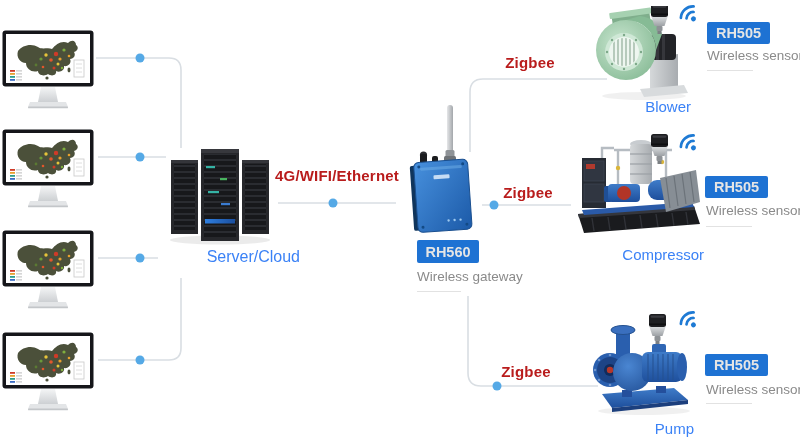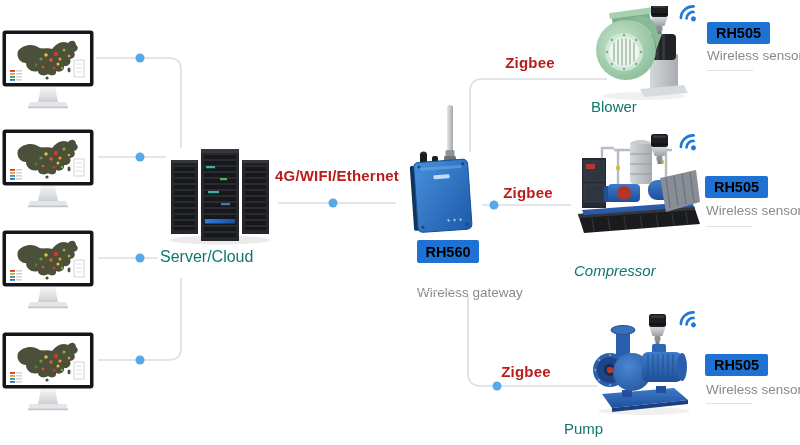--- a/index.html
+++ b/index.html
@@ -7,24 +7,24 @@
     position:relative;width:800px;height:445px;overflow:hidden;background:#ffffff;
     font-family:"Liberation Sans", sans-serif;
   }
   svg.overlay{position:absolute;left:0;top:0;width:800px;height:445px;z-index:1;}
   svg.art{position:absolute;z-index:2;}
   .txt{position:absolute;z-index:3;white-space:nowrap;}
   .link-label{
     color:#b91c1c;font-weight:bold;font-size:15px;text-align:center;
     letter-spacing:.2px;
   }
-  .device-label{color:#0f766e;font-size:15px;text-align:left;}
+  .device-label{color:#3b82f6;font-size:15px;text-align:right;}
   .sub-label{color:#8a8a8a;font-size:13.5px;}
   .badge{
-    position:absolute;z-index:3;background:#1e72d3;color:#000000;font-weight:bold;
+    position:absolute;z-index:3;background:#1e72d3;color:#e5e5e5;font-weight:bold;
     font-size:14.5px;text-align:center;border-radius:2px;
     display:flex;align-items:center;justify-content:center;
   }
   .underline{position:absolute;z-index:3;height:1px;background:#e2e2e2;}
   .defs-holder{position:absolute;width:0;height:0;}
 </style>
 </head>
 <body>
 
 <div class="stage">
@@ -331,21 +331,21 @@
       <use href="#server-art"></use>
     </svg>
   <div class="txt device-label" style="left:160px;top:248px;width:140px;font-size:16px;">Server/Cloud</div>
 
   <div class="txt link-label" style="left:257px;top:167px;width:160px;">4G/WIFI/Ethernet</div>
 
   <svg class="art" style="left:400px;top:103px" width="80" height="135" viewBox="0 0 80 135">
       <use href="#gateway-art"></use>
     </svg>
   <div class="badge" style="left:417px;top:240px;width:62px;height:23px;">RH560</div>
-  <div class="txt sub-label" style="left:417px;top:269px;margin-top:16px;">Wireless gateway</div>
+  <div class="txt sub-label" style="left:417px;top:269px;">Wireless gateway</div>
   <div class="underline" style="left:417px;top:291px;width:44px;"></div>
 
   <div class="txt link-label" style="left:480px;top:54px;width:100px;">Zigbee</div>
   <div class="txt link-label" style="left:478px;top:184px;width:100px;">Zigbee</div>
   <div class="txt link-label" style="left:476px;top:363px;width:100px;">Zigbee</div>
 
   <svg class="art" style="left:592px;top:6px" width="100" height="95" viewBox="0 0 100 95">
       <use href="#blower-art"></use>
     </svg>
   <svg class="art" style="left:676px;top:1px" width="26" height="26" viewBox="0 0 26 26">
@@ -355,29 +355,29 @@
   <div class="badge" style="left:707px;top:22px;width:63px;height:22px;">RH505</div>
   <div class="txt sub-label" style="left:707px;top:48px;">Wireless sensor</div>
   <div class="underline" style="left:707px;top:70px;width:46px;"></div>
 
   <svg class="art" style="left:574px;top:128px" width="130" height="118" viewBox="0 0 130 118">
       <use href="#compressor-art"></use>
     </svg>
   <svg class="art" style="left:676px;top:130px" width="26" height="26" viewBox="0 0 26 26">
       <use href="#wifi-art"></use>
     </svg>
-  <div class="txt device-label" style="left:574px;top:262px;width:130px;font-style:italic;">Compressor</div>
+  <div class="txt device-label" style="left:574px;top:246px;width:130px;">Compressor</div>
   <div class="badge" style="left:705px;top:176px;width:63px;height:22px;">RH505</div>
   <div class="txt sub-label" style="left:706px;top:203px;">Wireless sensor</div>
   <div class="underline" style="left:706px;top:226px;width:46px;"></div>
 
   <svg class="art" style="left:592px;top:312px" width="104" height="104" viewBox="0 0 104 104">
       <use href="#pump-art"></use>
     </svg>
   <svg class="art" style="left:676px;top:307px" width="26" height="26" viewBox="0 0 26 26">
       <use href="#wifi-art"></use>
     </svg>
-  <div class="txt device-label" style="left:564px;top:420px;width:104px;">Pump</div>
+  <div class="txt device-label" style="left:590px;top:420px;width:104px;">Pump</div>
   <div class="badge" style="left:705px;top:354px;width:63px;height:22px;">RH505</div>
   <div class="txt sub-label" style="left:706px;top:382px;">Wireless sensor</div>
   <div class="underline" style="left:706px;top:403px;width:46px;"></div>
 
 </div>
 
 </body></html>

